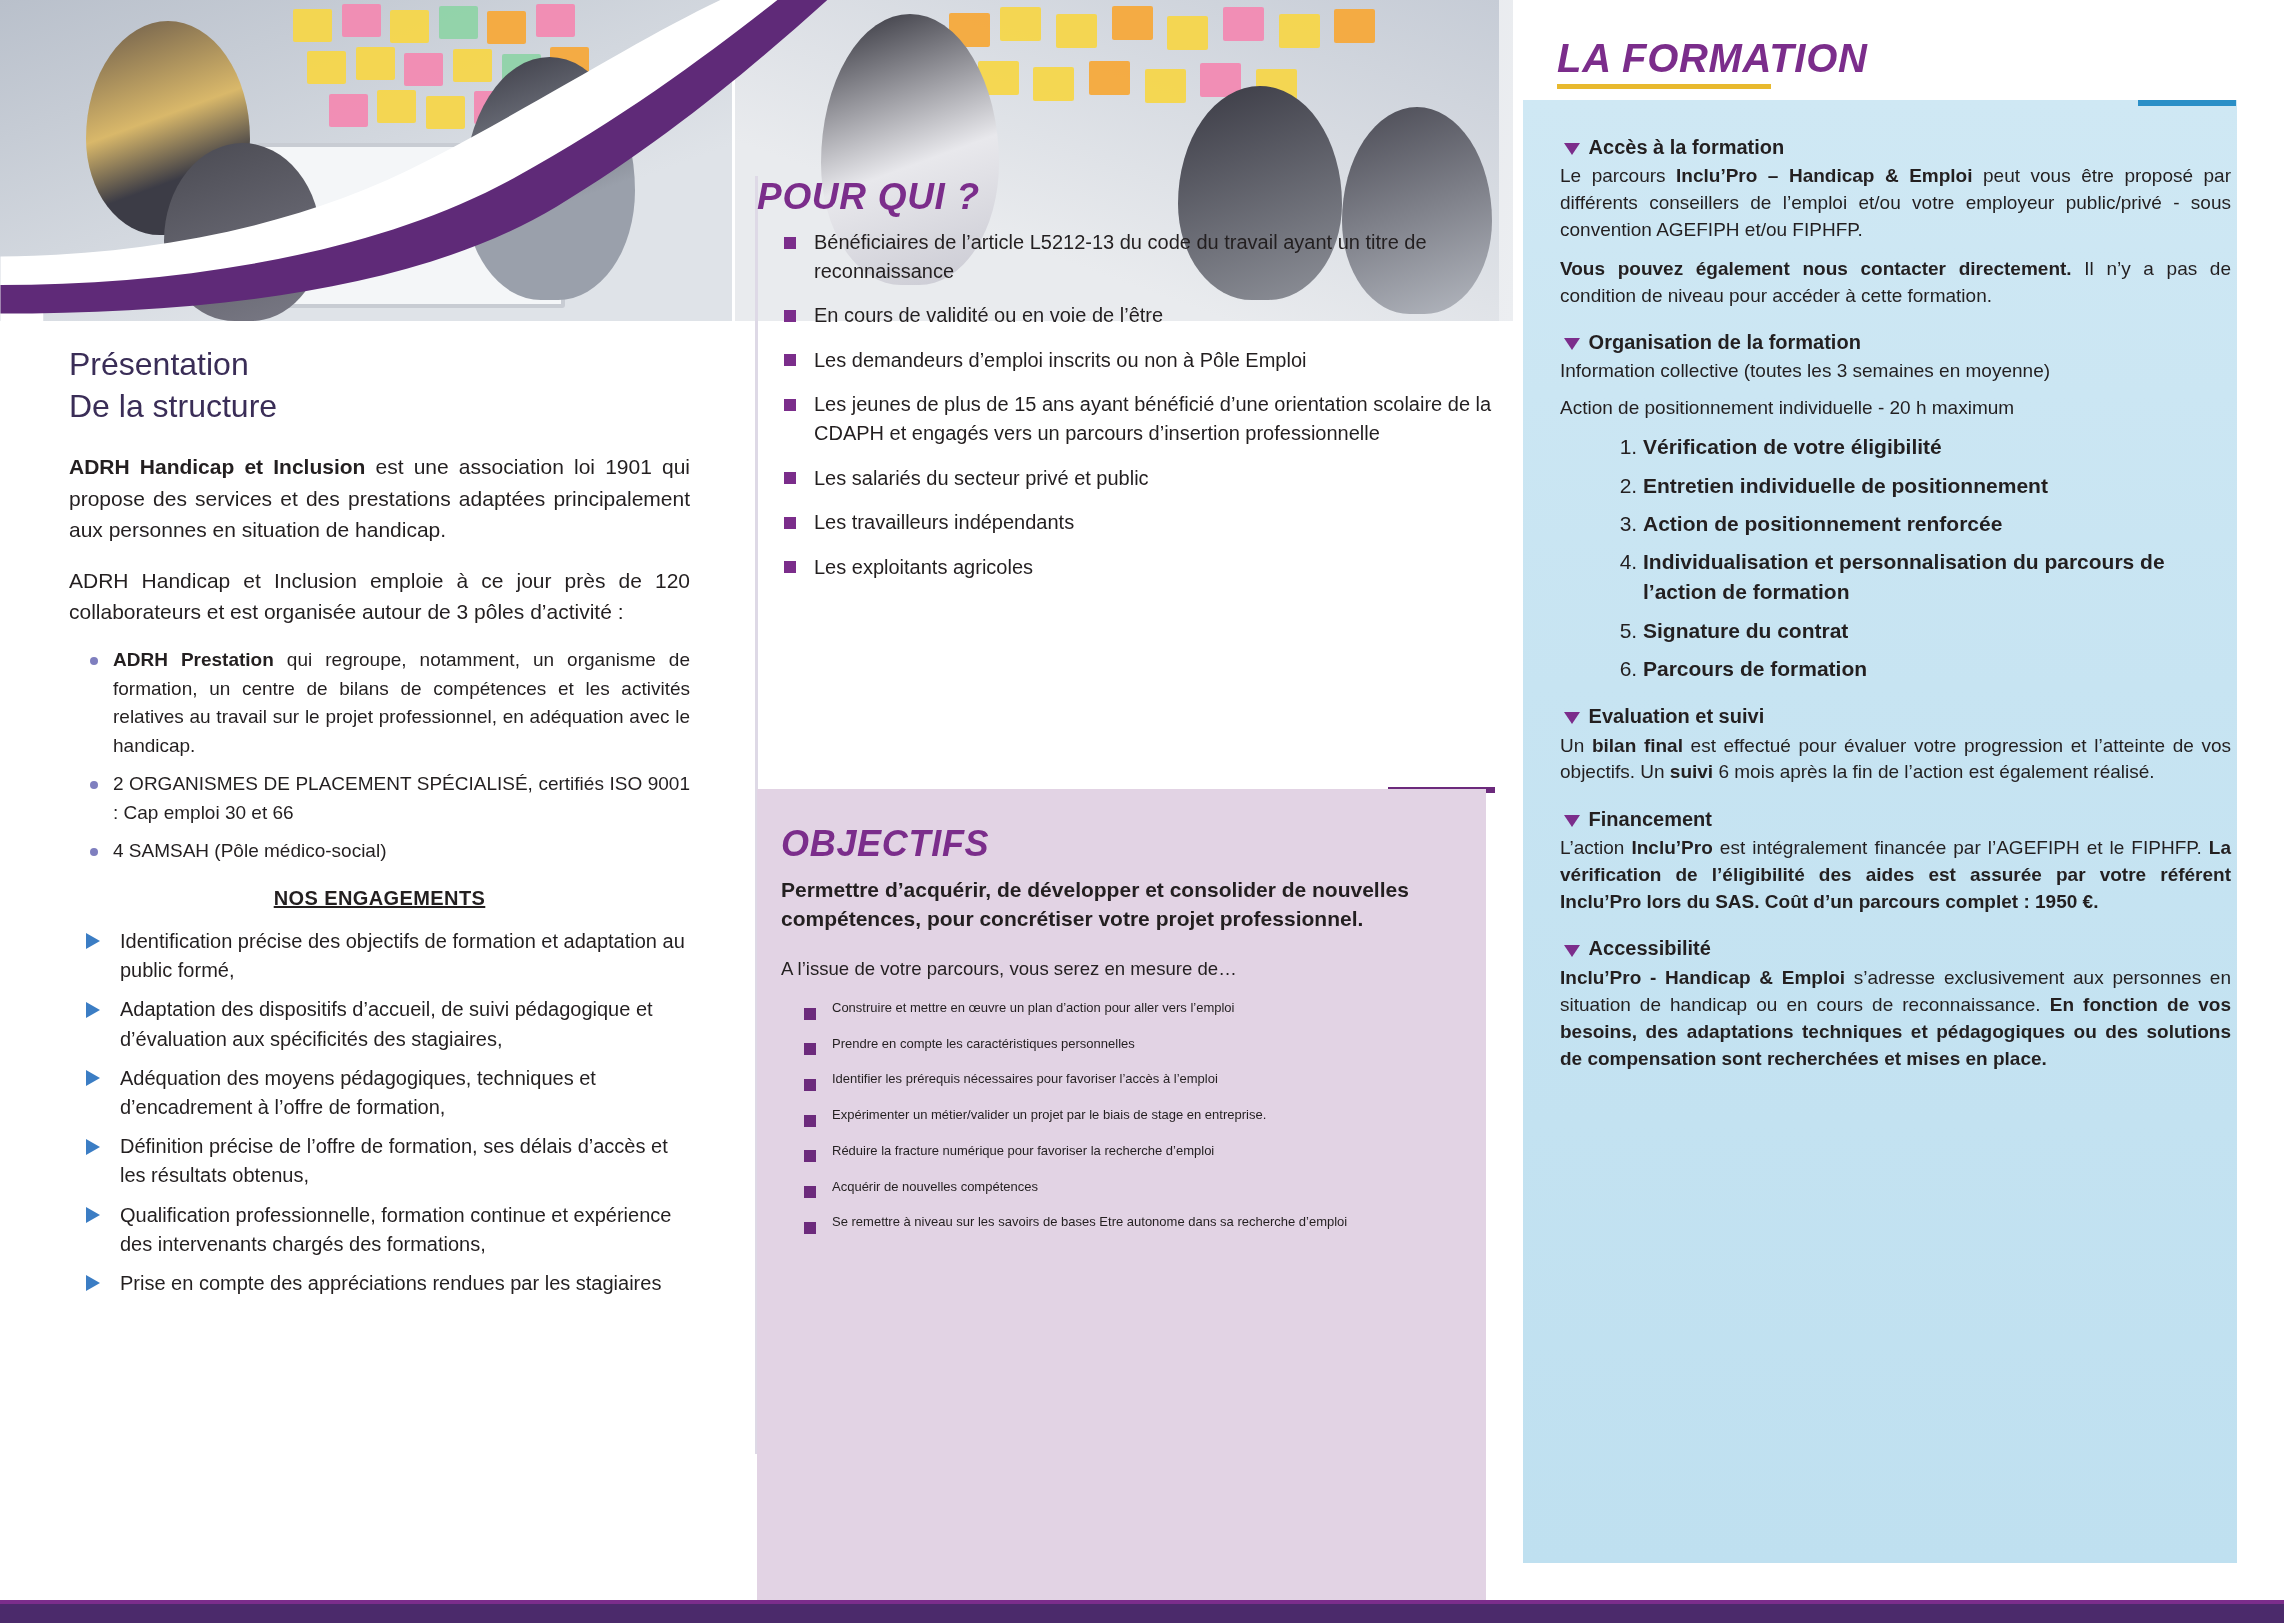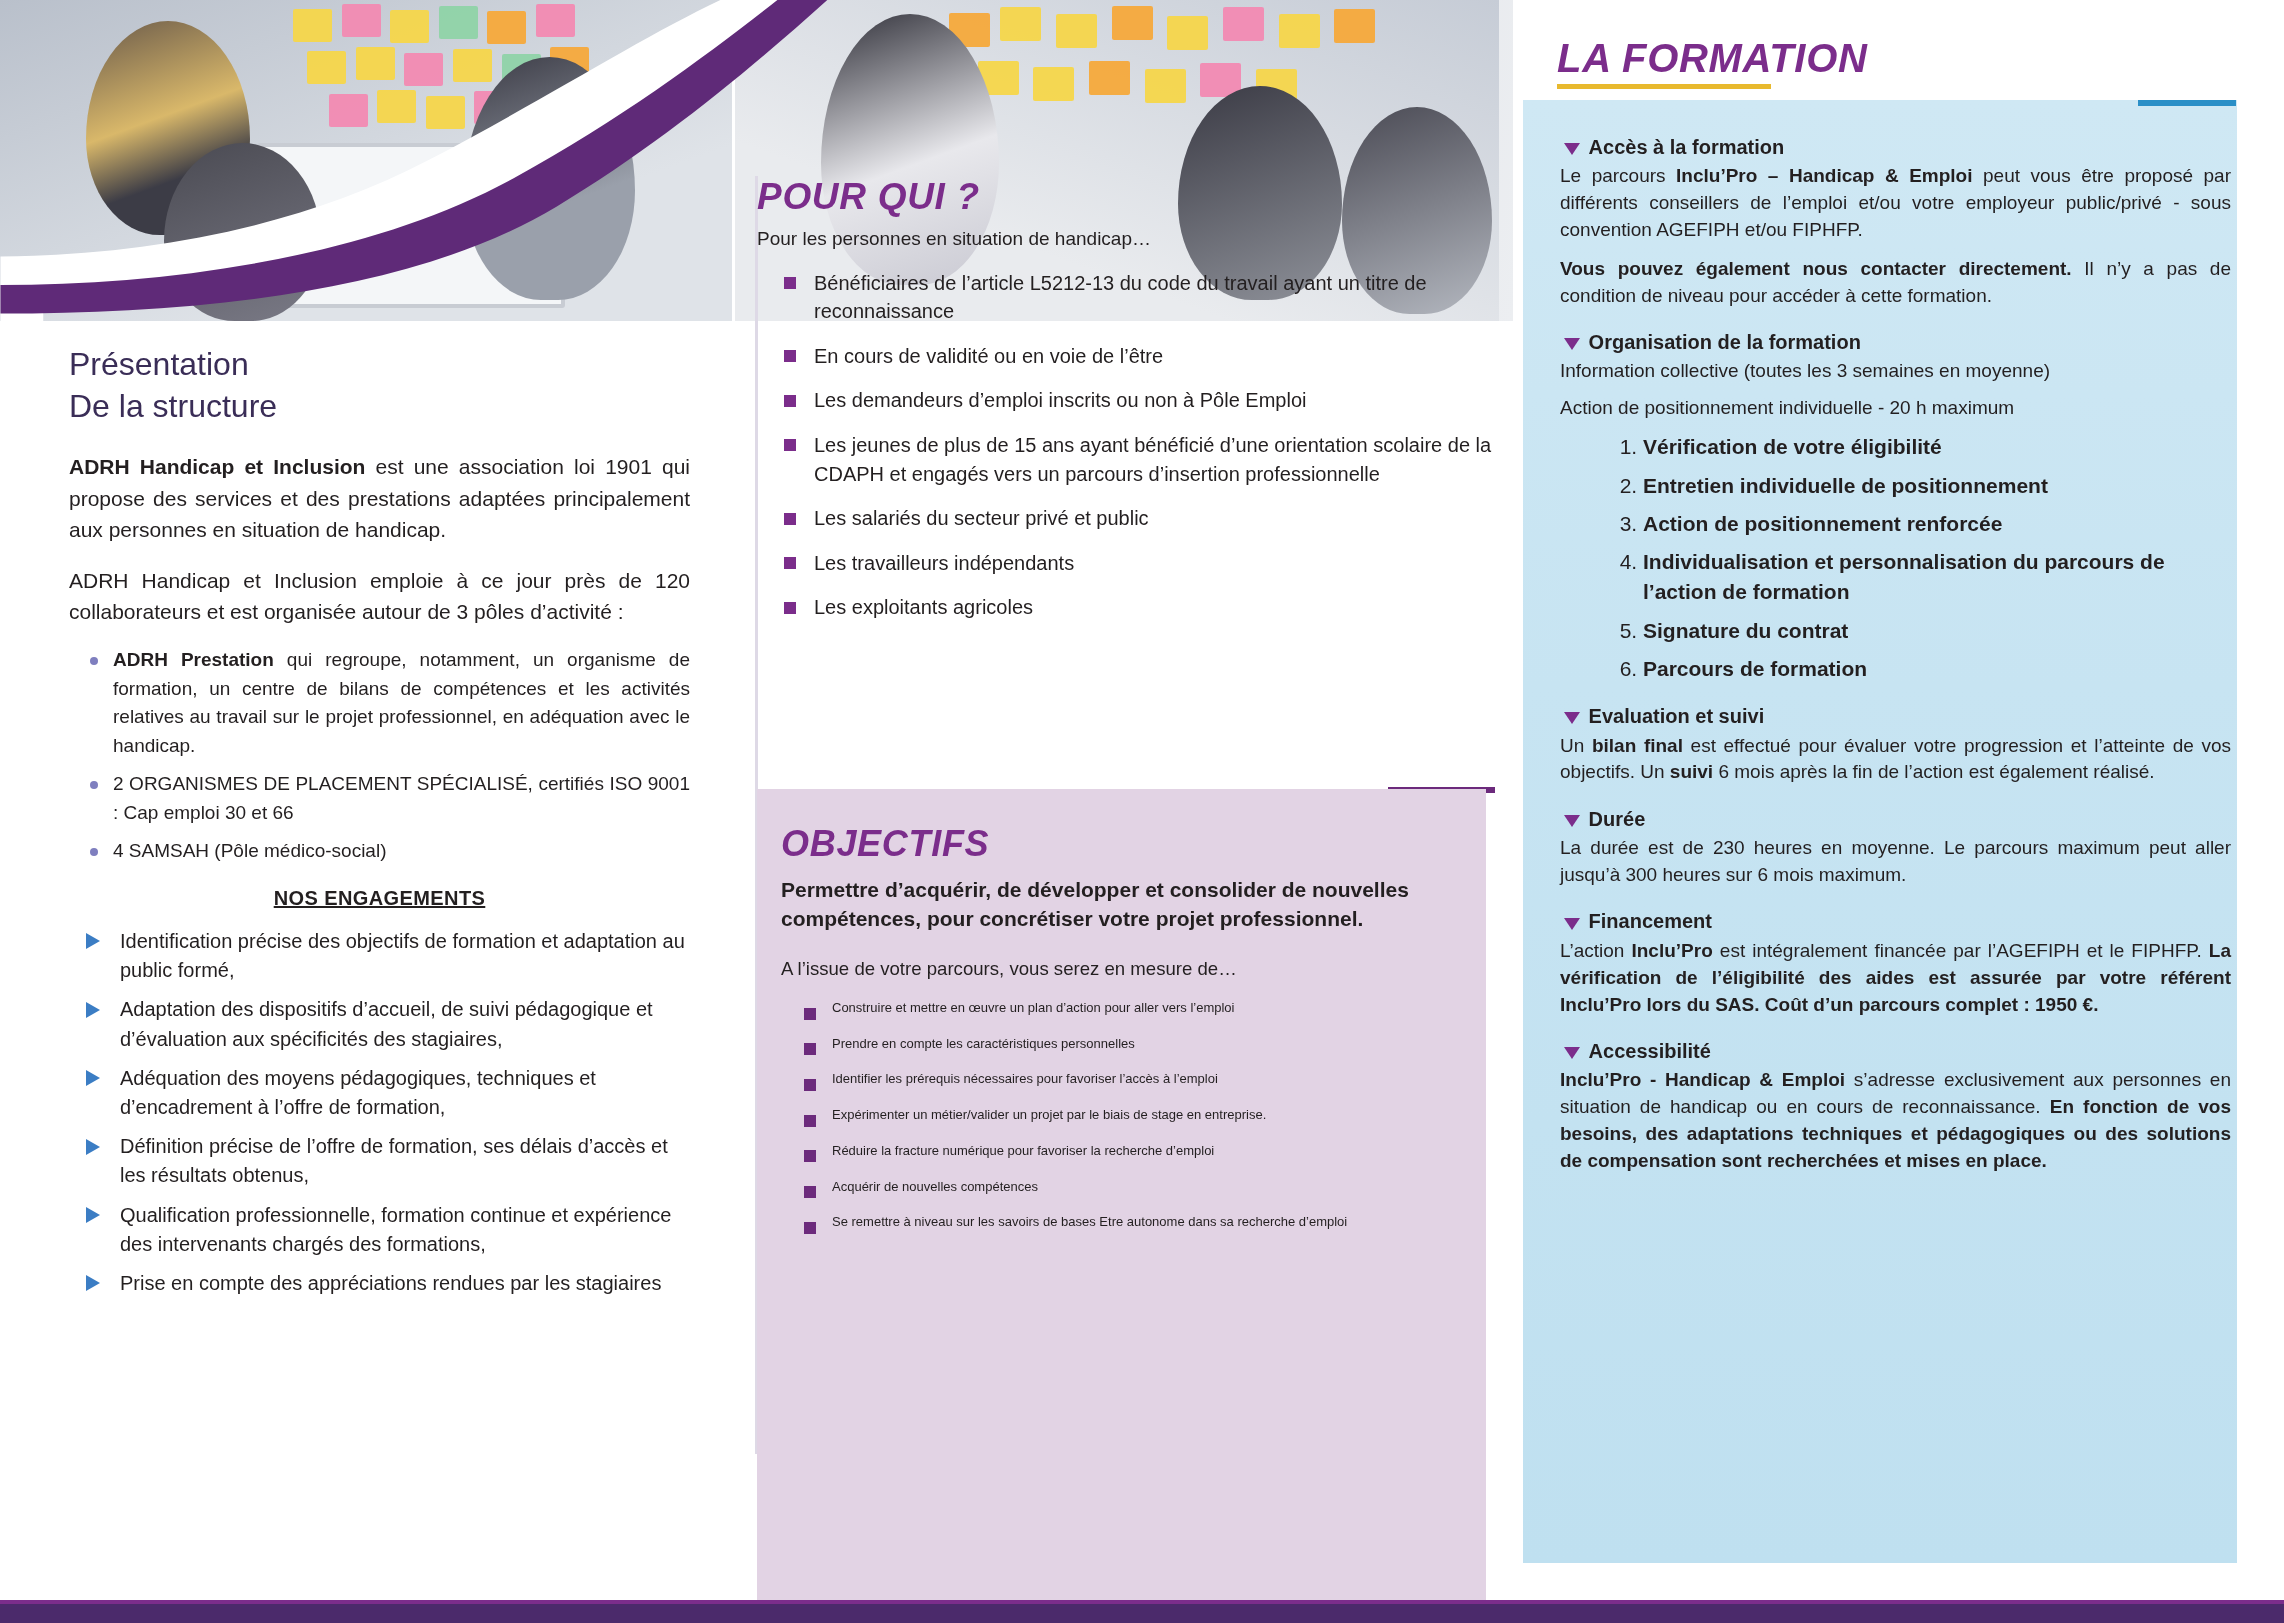--- a/index.html
+++ b/index.html
@@ -215,21 +215,20 @@
     <li><span class="tri"></span><span>Définition précise de l’offre de formation, ses délais d’accès et les résultats obtenus,</span></li>
     <li><span class="tri"></span><span>Qualification professionnelle, formation continue et expérience des intervenants chargés des formations,</span></li>
     <li><span class="tri"></span><span>Prise en compte des appréciations rendues par les stagiaires</span></li>
   </ul>
 </div>
 
 <div class="mid-sep"></div>
 
 <div class="col-mid">
   <h2 class="script">POUR QUI ?</h2>
-  <p class="mid-intro">Pour les personnes en situation de handicap…</p>
   <ul class="sq">
     <li>Bénéficiaires de l’article L5212-13 du code du travail ayant un titre de reconnaissance</li>
     <li>En cours de validité ou en voie de l’être</li>
     <li>Les demandeurs d’emploi inscrits ou non  à Pôle Emploi</li>
     <li>Les jeunes de plus de 15 ans ayant bénéficié d’une orientation scolaire de la CDAPH et engagés  vers un parcours d’insertion professionnelle</li>
     <li>Les salariés du secteur privé et public</li>
     <li>Les travailleurs indépendants</li>
     <li>Les exploitants agricoles</li>
   </ul>
 </div>
@@ -292,27 +291,20 @@
   <div class="r-block">
     <div class="r-head">
       <span class="caret"></span>
       <span>Evaluation et suivi</span>
     </div>
     <p class="r-text">
       <span>Un </span><b>bilan final</b><span> est effectué pour évaluer votre progression  et l’atteinte de vos objectifs. Un </span><b>suivi</b><span> 6 mois après la fin de l’action est également réalisé.</span>
     </p>
   </div>
 
-  <div class="r-block">
-    <div class="r-head">
-      <span class="caret"></span>
-      <span>Durée</span>
-    </div>
-    <p class="r-text">La durée est de 230 heures en moyenne. Le parcours maximum peut aller jusqu’à 300 heures sur 6 mois maximum.</p>
-  </div>
 
   <div class="r-block">
     <div class="r-head">
       <span class="caret"></span>
       <span>Financement</span>
     </div>
     <p class="r-text">
       <span>L’action </span><b>Inclu’Pro</b><span> est intégralement financée par l’AGEFIPH  et le FIPHFP. </span><b>La vérification de l’éligibilité des aides est  assurée par votre référent Inclu’Pro lors du SAS. Coût d’un parcours complet : 1950 €.</b>
     </p>
   </div>

